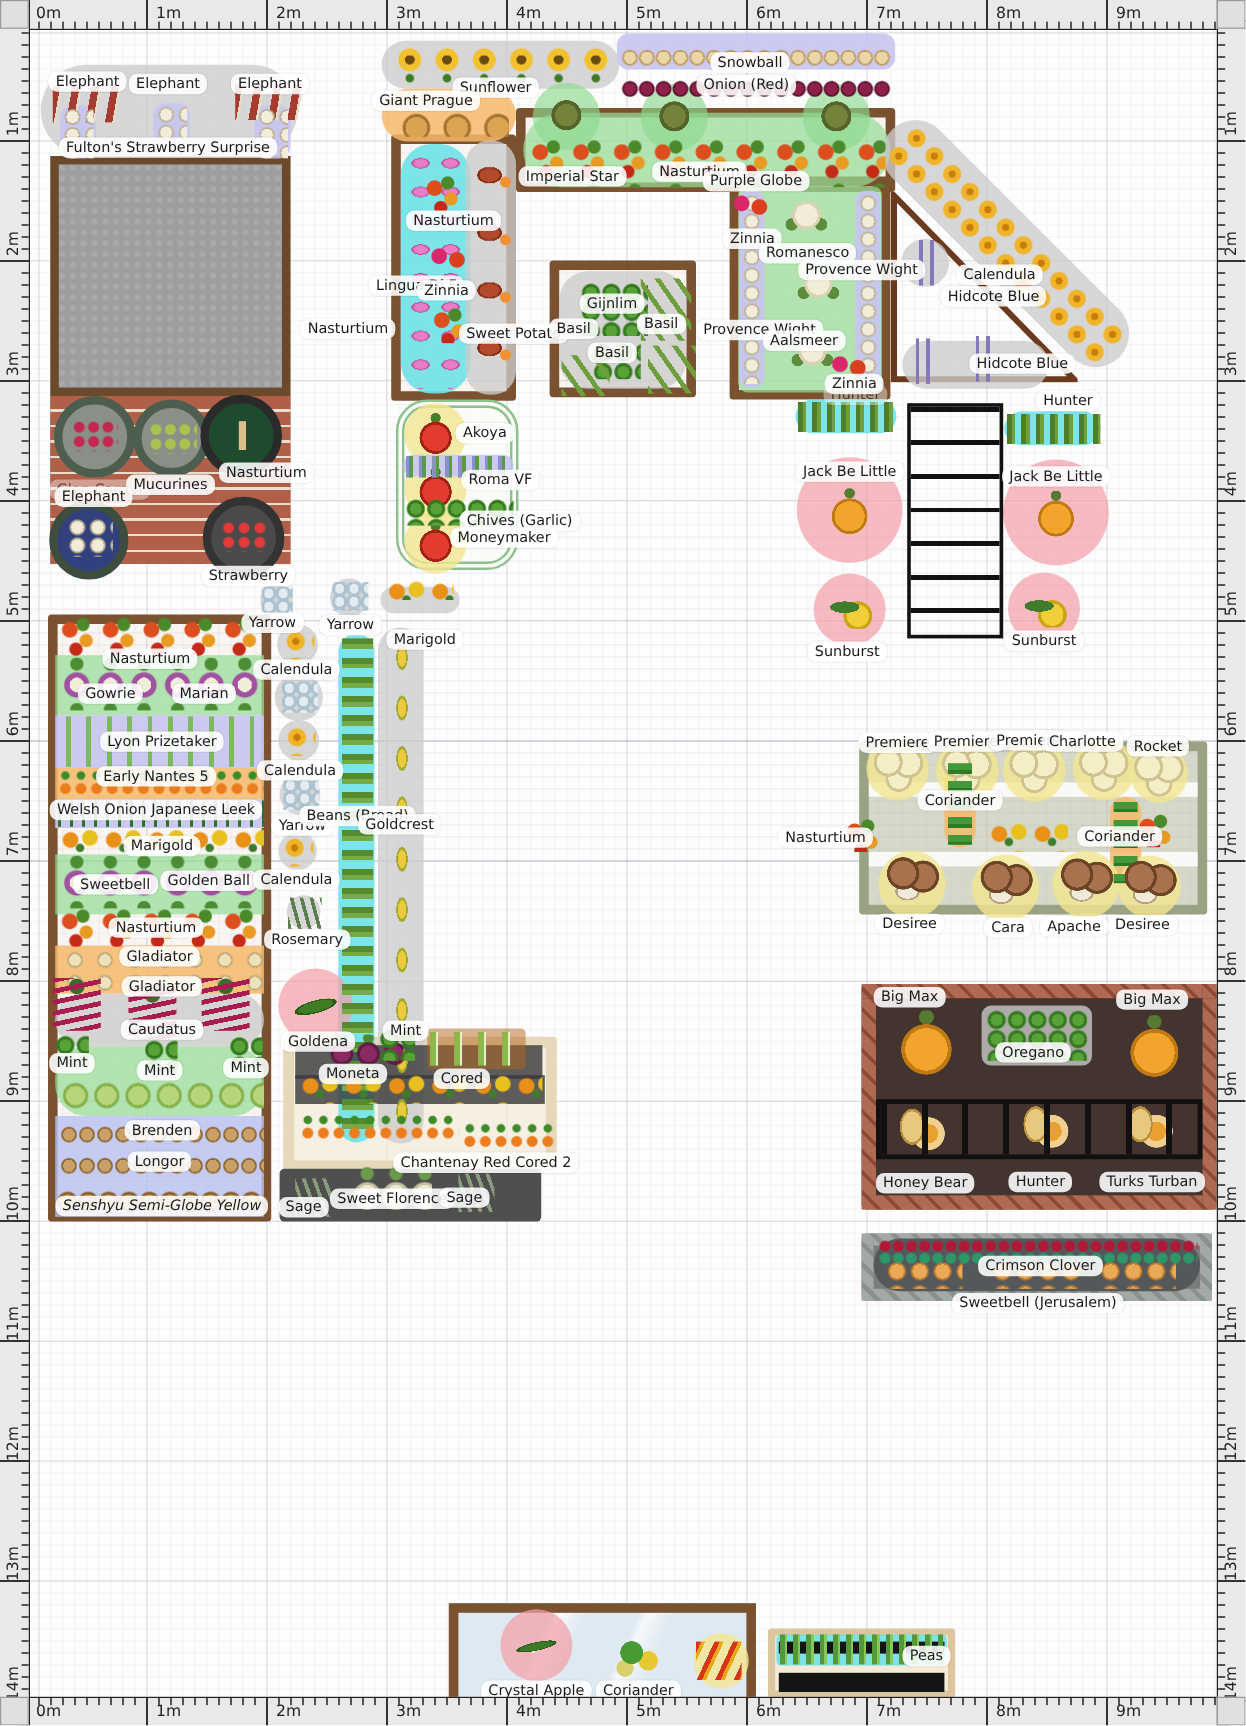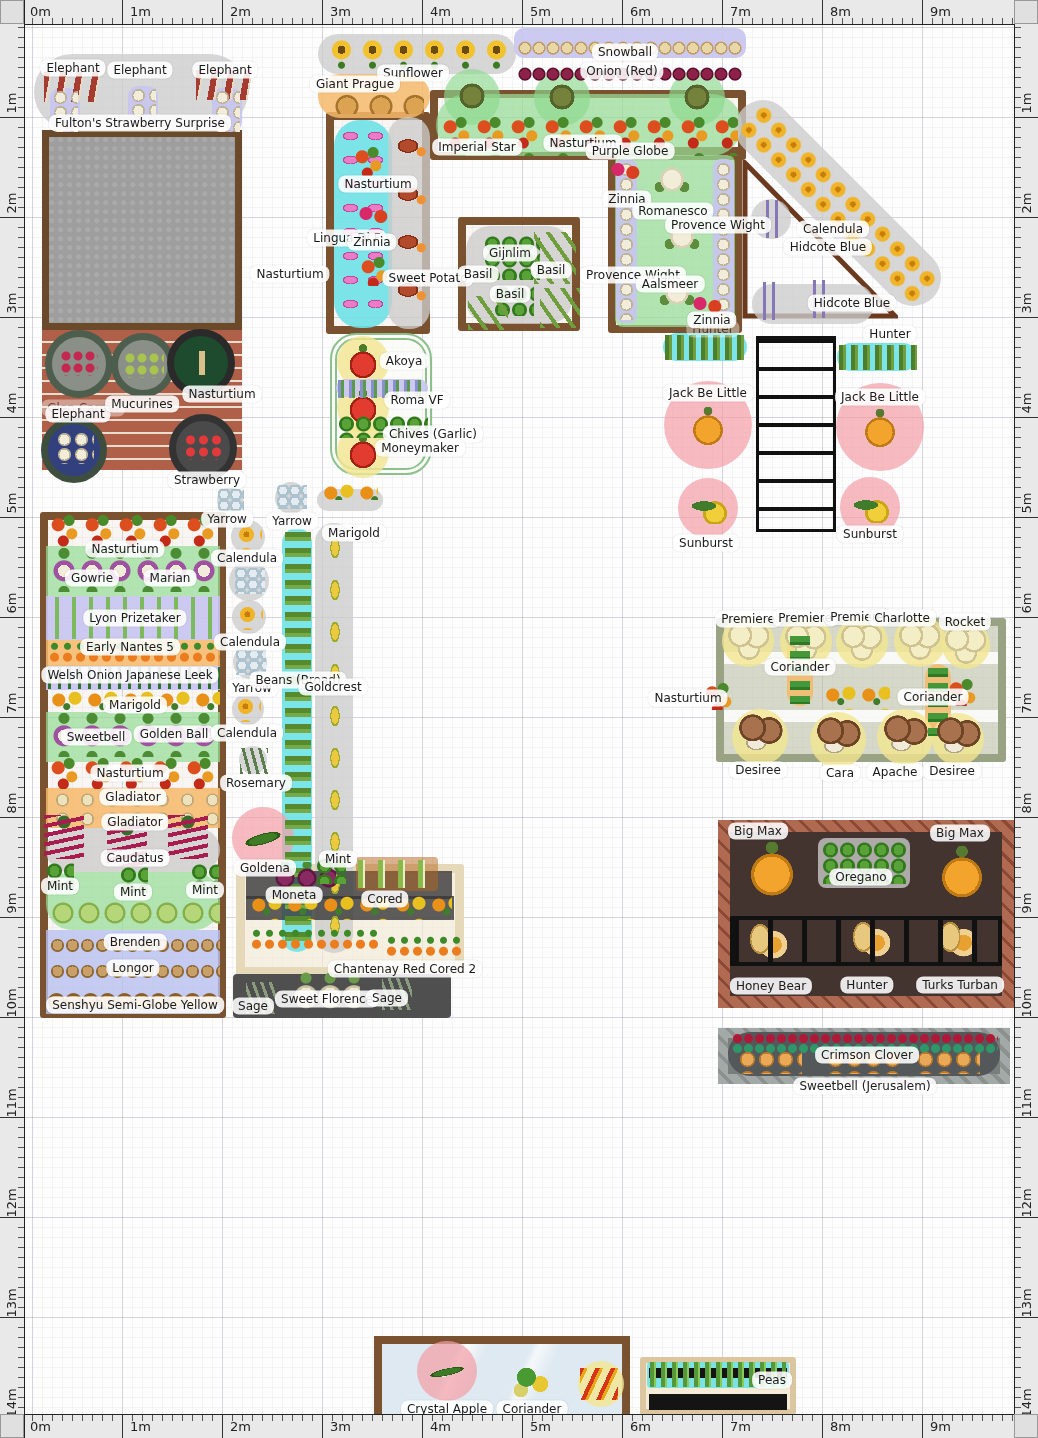--- a/index.html
+++ b/index.html
@@ -434,21 +434,21 @@
       <div class="label" style="left: 232px; top: 759px;">Rosemary</div>
       <div class="label" style="left: 106px; top: 749px;">Nasturtium</div>
       <div class="label" style="left: 109px; top: 773px;">Gladiator</div>
       <div class="label" style="left: 111px; top: 798px;">Gladiator</div>
       <div class="label" style="left: 111px; top: 834px; text-align: right;">Caudatus</div>
       <div class="label" style="left: 36px; top: 862px;">Mint</div>
       <div class="label" style="left: 109px; top: 868px;">Mint</div>
       <div class="label" style="left: 181px; top: 866px;">Mint</div>
       <div class="label" style="left: 111px; top: 918px;">Brenden</div>
       <div class="label" style="left: 109px; top: 944px;">Longor</div>
-      <div class="label" style="left: 111px; top: 981px;">Senshyu Semi-Globe Yellow</div>
+      <div class="label" style="left: 111px; top: 981px; font-style: italic;">Senshyu Semi-Globe Yellow</div>
       <div class="label" style="left: 724px; top: 595px;">Premiere</div>
       <div class="label" style="left: 781px; top: 594px;">Premiere</div>
       <div class="label" style="left: 833px; top: 593px;">Premiere</div>
       <div class="label" style="left: 878px; top: 594px;">Charlotte</div>
       <div class="label" style="left: 941px; top: 598px;">Rocket</div>
       <div class="label" style="left: 776px; top: 643px;">Coriander</div>
       <div class="label" style="left: 909px; top: 673px;">Coriander</div>
       <div class="label" style="left: 664px; top: 674px;">Nasturtium</div>
       <div class="label" style="left: 734px; top: 746px;">Desiree</div>
       <div class="label" style="left: 816px; top: 749px;">Cara</div>

